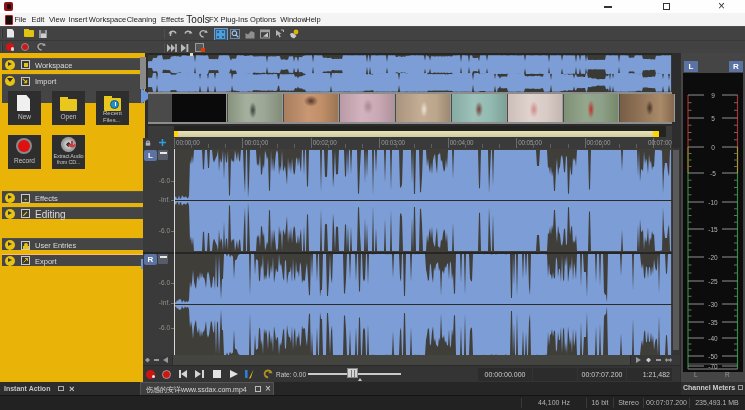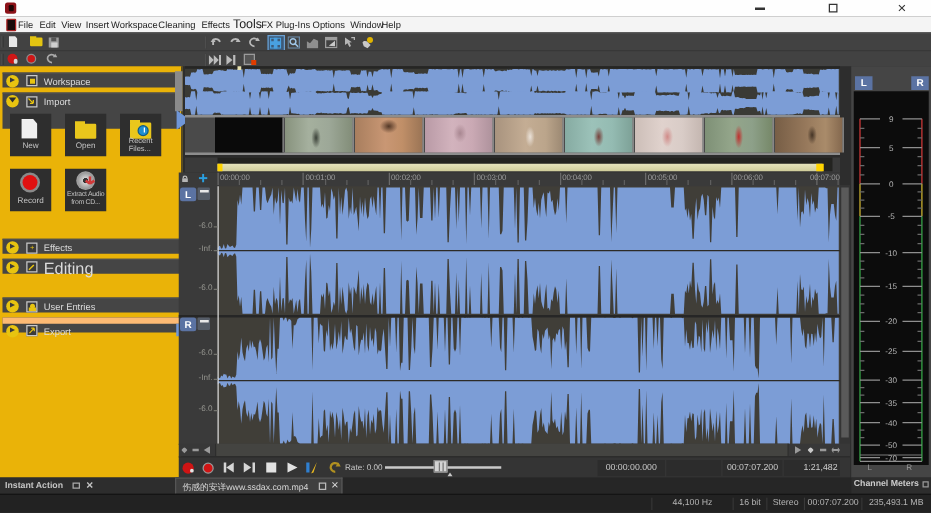--- a/index.html
+++ b/index.html
@@ -158,32 +158,32 @@
         <div class="abs" style="left:33px;top:2px;font-size:7.5px;color:#dcdcdc;line-height:9px">Effects</div>
       </div>
 <div class="abs" style="left:2px;top:153.8px;width:142px;height:12px;background:#454545;border-top:1px solid #505050">
         <div class="abs" style="left:2.5px;top:1px;width:10px;height:10px;border-radius:50%;background:#e8c410"></div>
         <div class="abs" style="left:5.5px;top:3px;width:0;height:0;border-top:2.8px solid transparent;border-bottom:2.8px solid transparent;border-left:4px solid #3a3a3a"></div>
         <div class="abs" style="left:19px;top:1.5px;width:9px;height:9px;border:1px solid #c9c9c9;background:#3a3a3a;overflow:hidden">
           <svg style="display:block" width="7" height="7" viewBox="0 0 9 9">
             <path d="M1.5 7.5 L6.5 2.5" stroke="#e8c410" stroke-width="1.5"></path>
           </svg>
         </div>
-        <div class="abs" style="left:33px;top:2px;font-size:13px;color:#dcdcdc;line-height:9px">Editing</div>
+        <div class="abs" style="left:33px;top:2px;font-size:10px;color:#dcdcdc;line-height:9px">Editing</div>
       </div>
 <div class="abs" style="left:2px;top:185px;width:142px;height:12px;background:#454545;border-top:1px solid #505050">
         <div class="abs" style="left:2.5px;top:1px;width:10px;height:10px;border-radius:50%;background:#e8c410"></div>
         <div class="abs" style="left:5.5px;top:3px;width:0;height:0;border-top:2.8px solid transparent;border-bottom:2.8px solid transparent;border-left:4px solid #3a3a3a"></div>
         <div class="abs" style="left:19px;top:1.5px;width:9px;height:9px;border:1px solid #c9c9c9;background:#3a3a3a;overflow:hidden">
           <div class="abs" style="left:2px;top:1px;width:4px;height:4px;border-radius:50%;background:#e8c410"></div>
           <div class="abs" style="left:1px;top:4.5px;width:6px;height:2.5px;background:#e8c410"></div>
         </div>
         <div class="abs" style="left:33px;top:2px;font-size:7.5px;color:#dcdcdc;line-height:9px">User Entries</div>
       </div>
-<div class="abs" style="left:2px;top:200.5px;width:142px;height:12px;background:#454545;border-top:5px solid #fdba74">
+<div class="abs" style="left:2px;top:200.5px;width:142px;height:12px;background:#454545;border-top:1px solid #fdba74">
         <div class="abs" style="left:2.5px;top:1px;width:10px;height:10px;border-radius:50%;background:#e8c410"></div>
         <div class="abs" style="left:5.5px;top:3px;width:0;height:0;border-top:2.8px solid transparent;border-bottom:2.8px solid transparent;border-left:4px solid #3a3a3a"></div>
         <div class="abs" style="left:19px;top:1.5px;width:9px;height:9px;border:1px solid #c9c9c9;background:#3a3a3a;overflow:hidden">
           <svg style="display:block" width="7" height="7" viewBox="0 0 9 9">
             <path d="M2 7 L7 2 M7 2 L3.8 2 M7 2 L7 5.2" stroke="#e8c410" stroke-width="1.2" fill="none"></path>
           </svg>
         </div>
         <div class="abs" style="left:33px;top:2px;font-size:7.5px;color:#dcdcdc;line-height:9px">Export</div>
       </div>
 </div>

